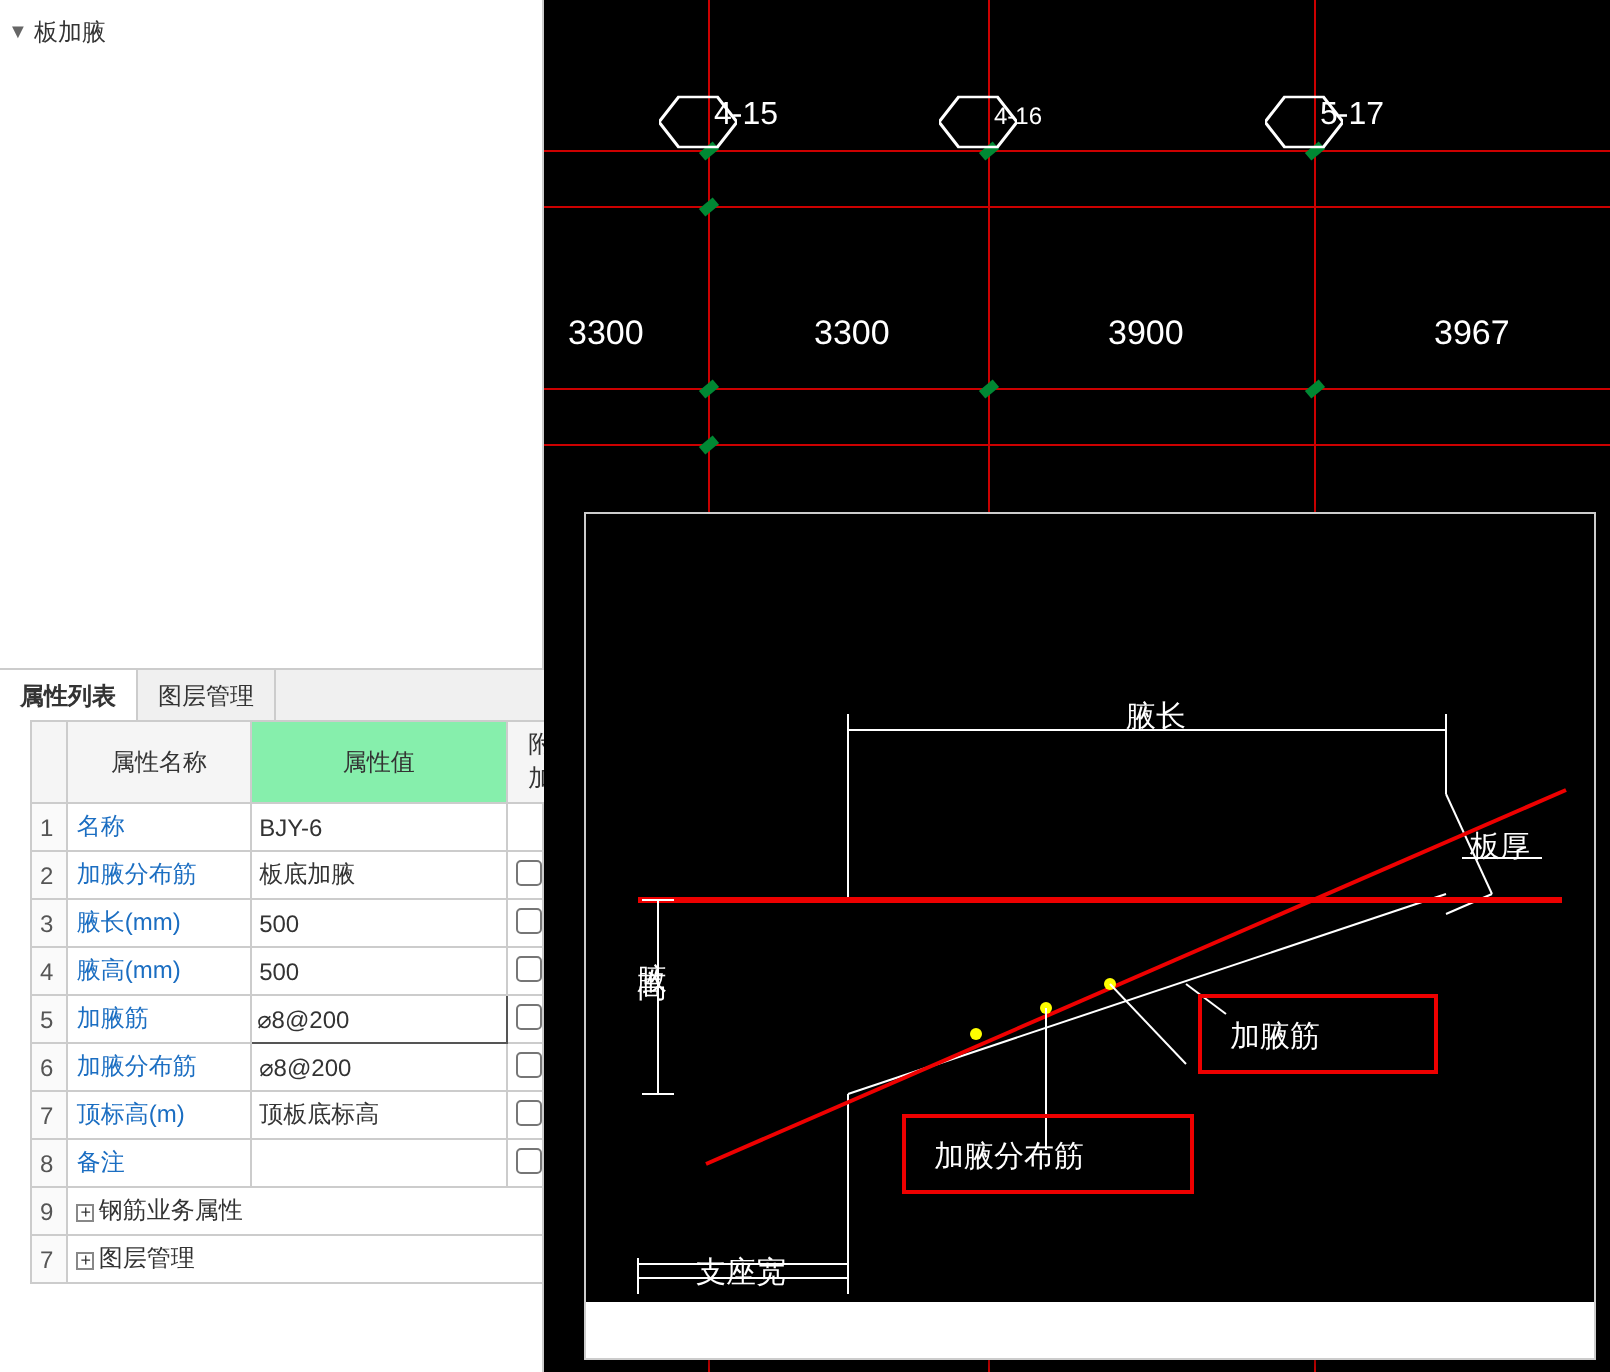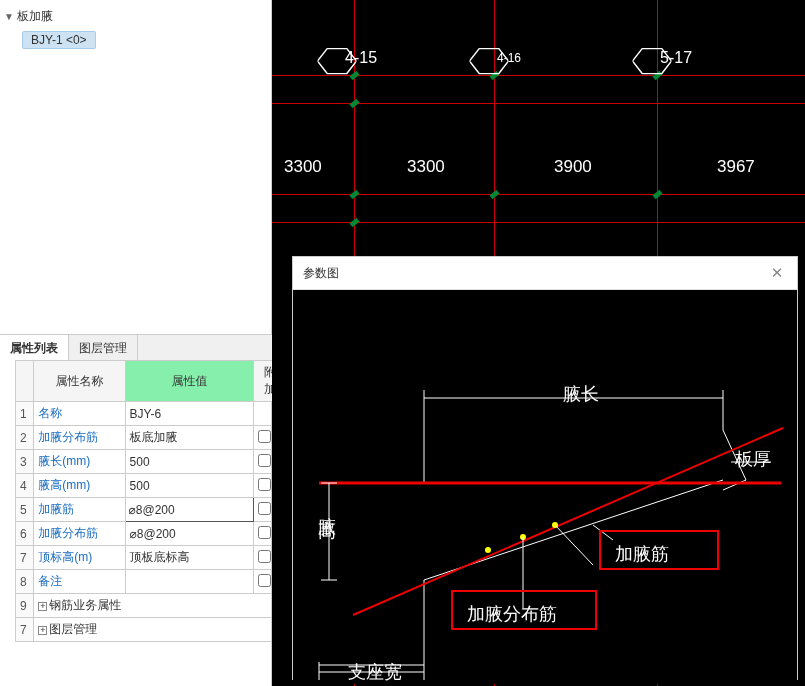--- a/index.html
+++ b/index.html
@@ -33,34 +33,31 @@
     .gline{position:absolute;background:#083}
     .mark{position:absolute;color:#fff;display:flex;align-items:center;justify-content:center}
     .hex{width:30px;height:24px;transform:scaleX(1.3)}
     .hex svg polygon{fill:none;stroke:#fff;stroke-width:1}
     .dim{position:absolute;color:#fff;font-size:17px}
     
     .dlg{position:absolute;left:292px;top:256px;width:506px;height:424px;background:#fff;border:1px solid #ccc;box-shadow:0 2px 8px rgba(0,0,0,.3)}
     .dlg-title{display:flex;justify-content:space-between;align-items:center;padding:6px 10px;border-bottom:1px solid #e0e0e0;background:#fff}
     .dlg-close{width:20px;height:20px;display:flex;align-items:center;justify-content:center;cursor:pointer;color:#888;font-size:15px}
     .dlg-body{position:relative;width:100%;height:394px;background:#000}
-    .wt{position:absolute;color:#fff;font-size:18px}
+    .wt{position:absolute;color:#fff;font-size:15px}
     .red-box{position:absolute;border:2px solid #e00}
   </style>
 </head>
 <body>
 
 <div class="left-panel">
   <div class="tree">
     <div class="tree-row">
       <span class="tree-caret">▼</span>
       <span class="tree-label">板加腋</span>
-    </div>
-    <div class="tree-child">
-      <span class="chip">BJY-1 &lt;0&gt;</span>
     </div>
   </div>
 
   <div class="tabs">
     <div class="tab active">属性列表</div>
     <div class="tab">图层管理</div>
   </div>
 
   <table class="table">
     <tbody>
@@ -145,21 +142,21 @@
 
   <div class="gline" style="left:80px;top:71px;width:5px;height:9px;transform:rotate(50deg)"></div>
   <div class="gline" style="left:220px;top:71px;width:5px;height:9px;transform:rotate(50deg)"></div>
   <div class="gline" style="left:383px;top:71px;width:5px;height:9px;transform:rotate(50deg)"></div>
   <div class="gline" style="left:80px;top:190px;width:5px;height:9px;transform:rotate(50deg)"></div>
   <div class="gline" style="left:220px;top:190px;width:5px;height:9px;transform:rotate(50deg)"></div>
   <div class="gline" style="left:383px;top:190px;width:5px;height:9px;transform:rotate(50deg)"></div>
   <div class="gline" style="left:80px;top:99px;width:5px;height:9px;transform:rotate(50deg)"></div>
   <div class="gline" style="left:80px;top:218px;width:5px;height:9px;transform:rotate(50deg)"></div>
 
-  <div class="mark" style="left:50px;top:46px;font-size:16px">
+  <div class="mark" style="left:62px;top:46px;font-size:16px">
     <span class="hex"><svg viewBox="0 0 24 24">
           <polygon points="6,2 18,2 24,12 18,22 6,22 0,12"></polygon>
         </svg></span>
     <span style="margin-left:-7px">4-15</span>
   </div>
   <div class="mark" style="left:202px;top:46px;font-size:12px">
     <span class="hex"><svg viewBox="0 0 24 24">
           <polygon points="6,2 18,2 24,12 18,22 6,22 0,12"></polygon>
         </svg></span>
     <span style="margin-left:-7px">4-16</span>
@@ -171,24 +168,20 @@
     <span style="margin-left:-7px">5-17</span>
   </div>
 
   <div class="dim" style="left:12px;top:157px">3300</div>
   <div class="dim" style="left:135px;top:157px">3300</div>
   <div class="dim" style="left:282px;top:157px">3900</div>
   <div class="dim" style="left:445px;top:157px">3967</div>
 </div>
 
 <div class="dlg">
-  <div class="dlg-title">
-    <span>参数图</span>
-    <span class="dlg-close">✕</span>
-  </div>
   <div class="dlg-body">
     <svg width="506" height="394" style="position:absolute;left:0;top:0">
 
       <line x1="131" y1="108" x2="430" y2="108" stroke="#fff"></line>
       <line x1="131" y1="100" x2="131" y2="193" stroke="#fff"></line>
       <line x1="430" y1="100" x2="430" y2="140" stroke="#fff"></line>
 
       <line x1="438" y1="172" x2="478" y2="172" stroke="#fff"></line>
       <line x1="430" y1="140" x2="453" y2="190" stroke="#fff"></line>
       <line x1="453" y1="190" x2="430" y2="200" stroke="#fff"></line>

